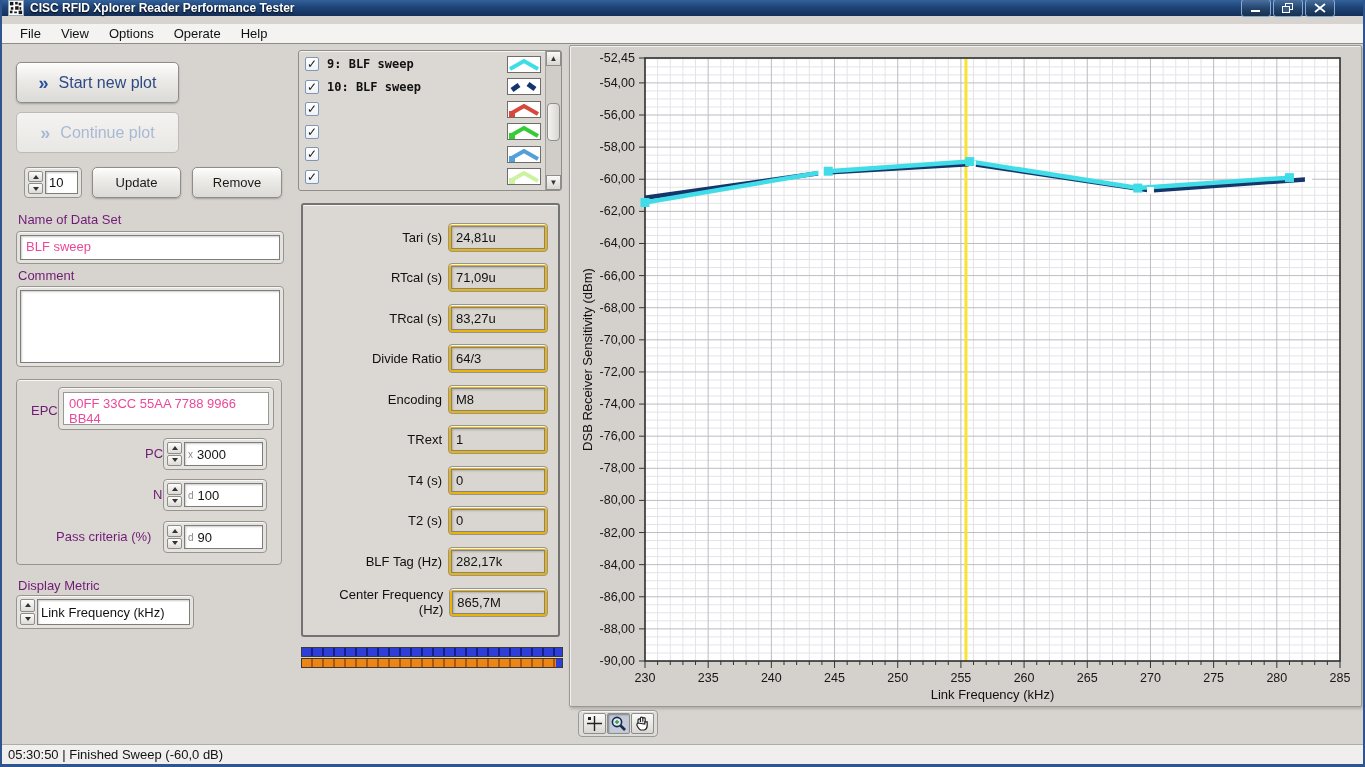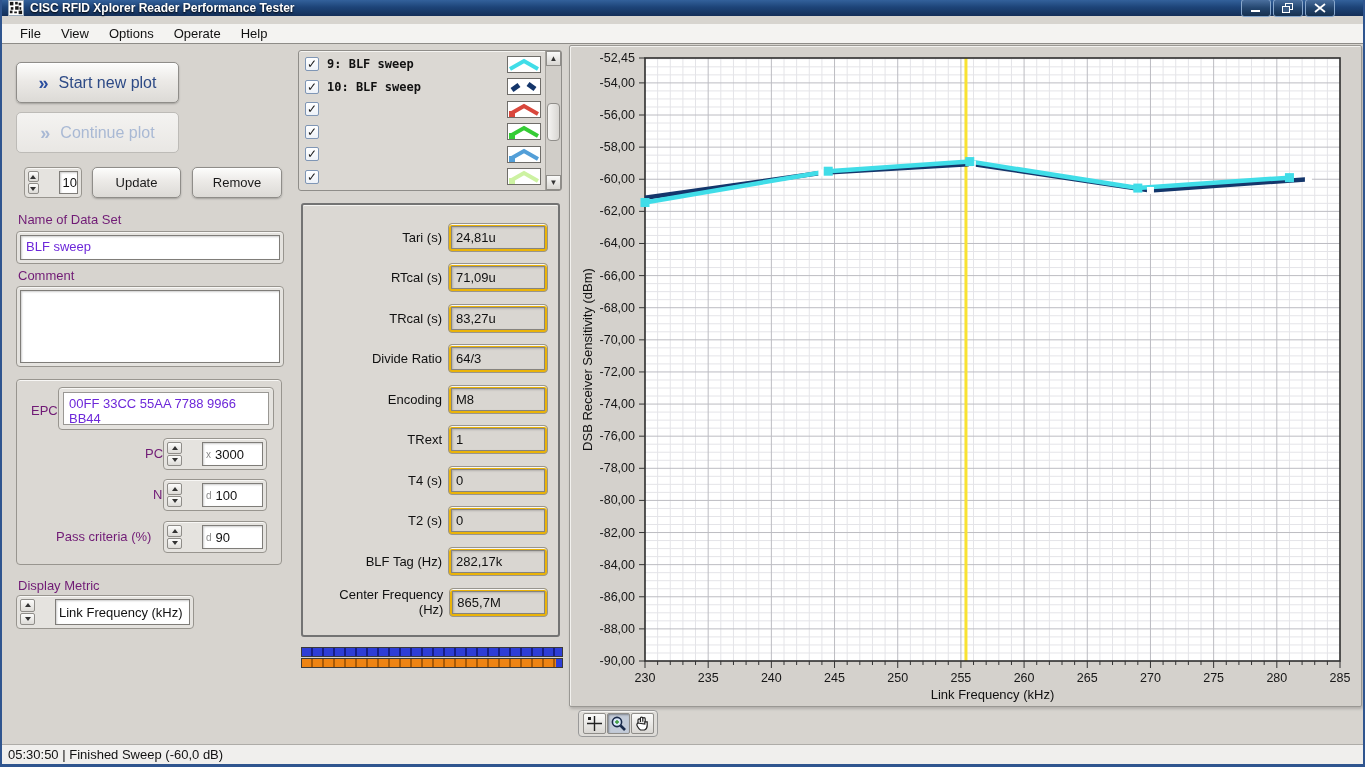--- a/index.html
+++ b/index.html
@@ -31,23 +31,23 @@
             display:flex; align-items:center; justify-content:center; font-size:13px; }
   .lv-btn.big { font-size:16px; color:#2d4a86; gap:10px; }
   .lv-btn.disabled { color:#a9b9d4; box-shadow:none; border-color:#bdbbb7;
                      background:linear-gradient(180deg,#f4f3f1,#e9e7e4); }
   .chev { font-size:18px; font-weight:bold; color:#2a4d9e; line-height:1; }
   .lv-btn.disabled .chev { color:#a9b9d4; }
   .label { position:absolute; font-size:13px; color:#701a75; }
   .framed { position:absolute; border:1px solid #98958f; border-radius:4px; background:#e5e3df;
             box-shadow:inset 0 1px 0 #f8f7f5; padding:3px; }
   .field { width:100%; height:100%; background:#fff; border:1px solid #7f7d79;
-           box-shadow:inset 1px 1px 2px rgba(0,0,0,.2); font-size:13px; color:#6d28d9;
+           box-shadow:inset 1px 1px 2px rgba(0,0,0,.2); font-size:13px; color:#ec4899;
            padding:3px 5px; overflow:hidden; white-space:pre-wrap; }
-  .hstack { display:flex; align-items:stretch; gap:20px; height:100%; }
+  .hstack { display:flex; align-items:stretch; gap:2px; height:100%; }
   .spin { width:15px; display:flex; flex-direction:column; gap:1px; }
   .spin-btn { flex:1; border:1px solid #8f8d89; border-radius:2px; background:linear-gradient(#fcfcfb,#dddbd7);
               display:flex; align-items:center; justify-content:center; }
   .tri-up { width:0; height:0; border-left:3px solid transparent; border-right:3px solid transparent; border-bottom:4px solid #333; }
   .tri-dn { width:0; height:0; border-left:3px solid transparent; border-right:3px solid transparent; border-top:4px solid #333; }
   .radix { font-size:10px; color:#8a8a8a; align-self:center; margin:0 1px 0 3px; }
   .numfield { flex:1; display:flex; align-items:center; background:#fff; border:1px solid #7f7d79;
               box-shadow:inset 1px 1px 2px rgba(0,0,0,.2); font-size:13px; color:#111; }
   .numfield .val { padding-left:3px; }
 

